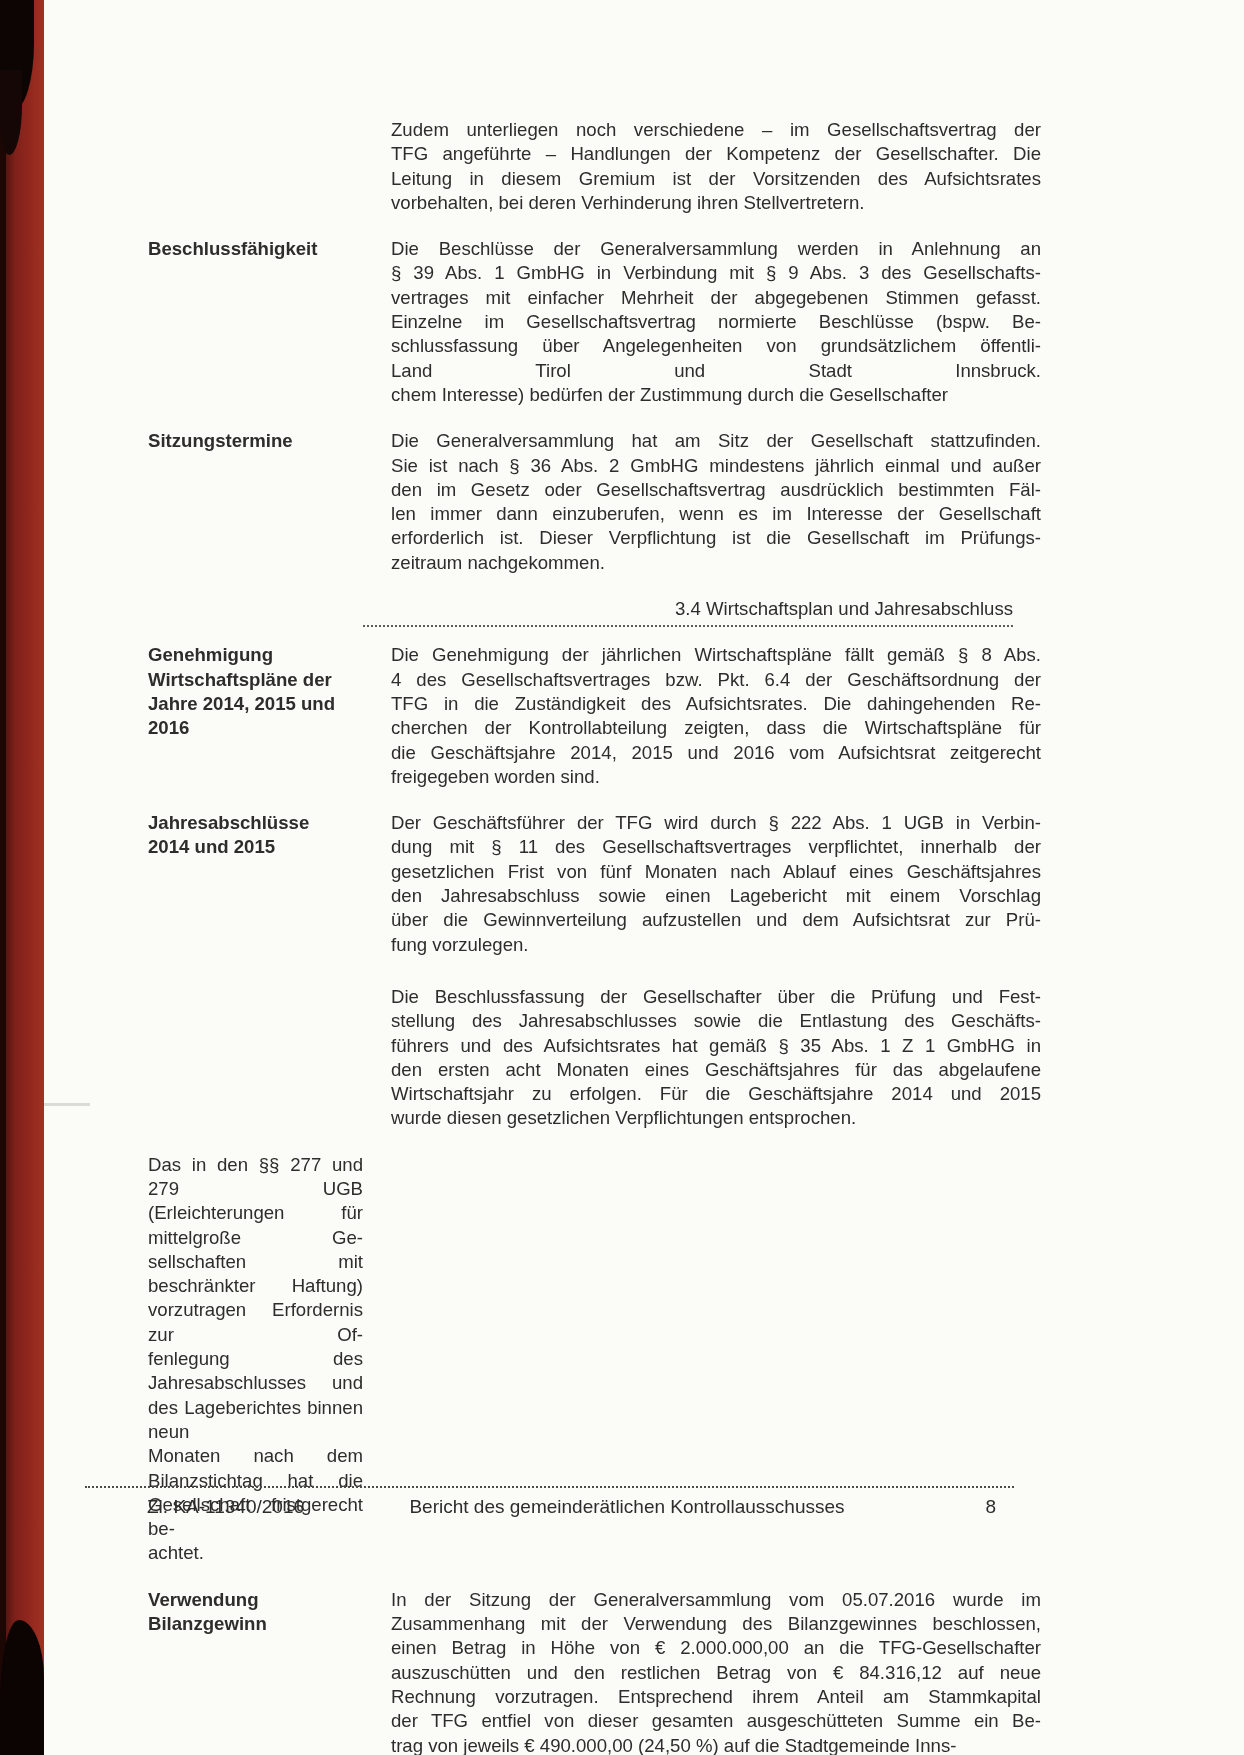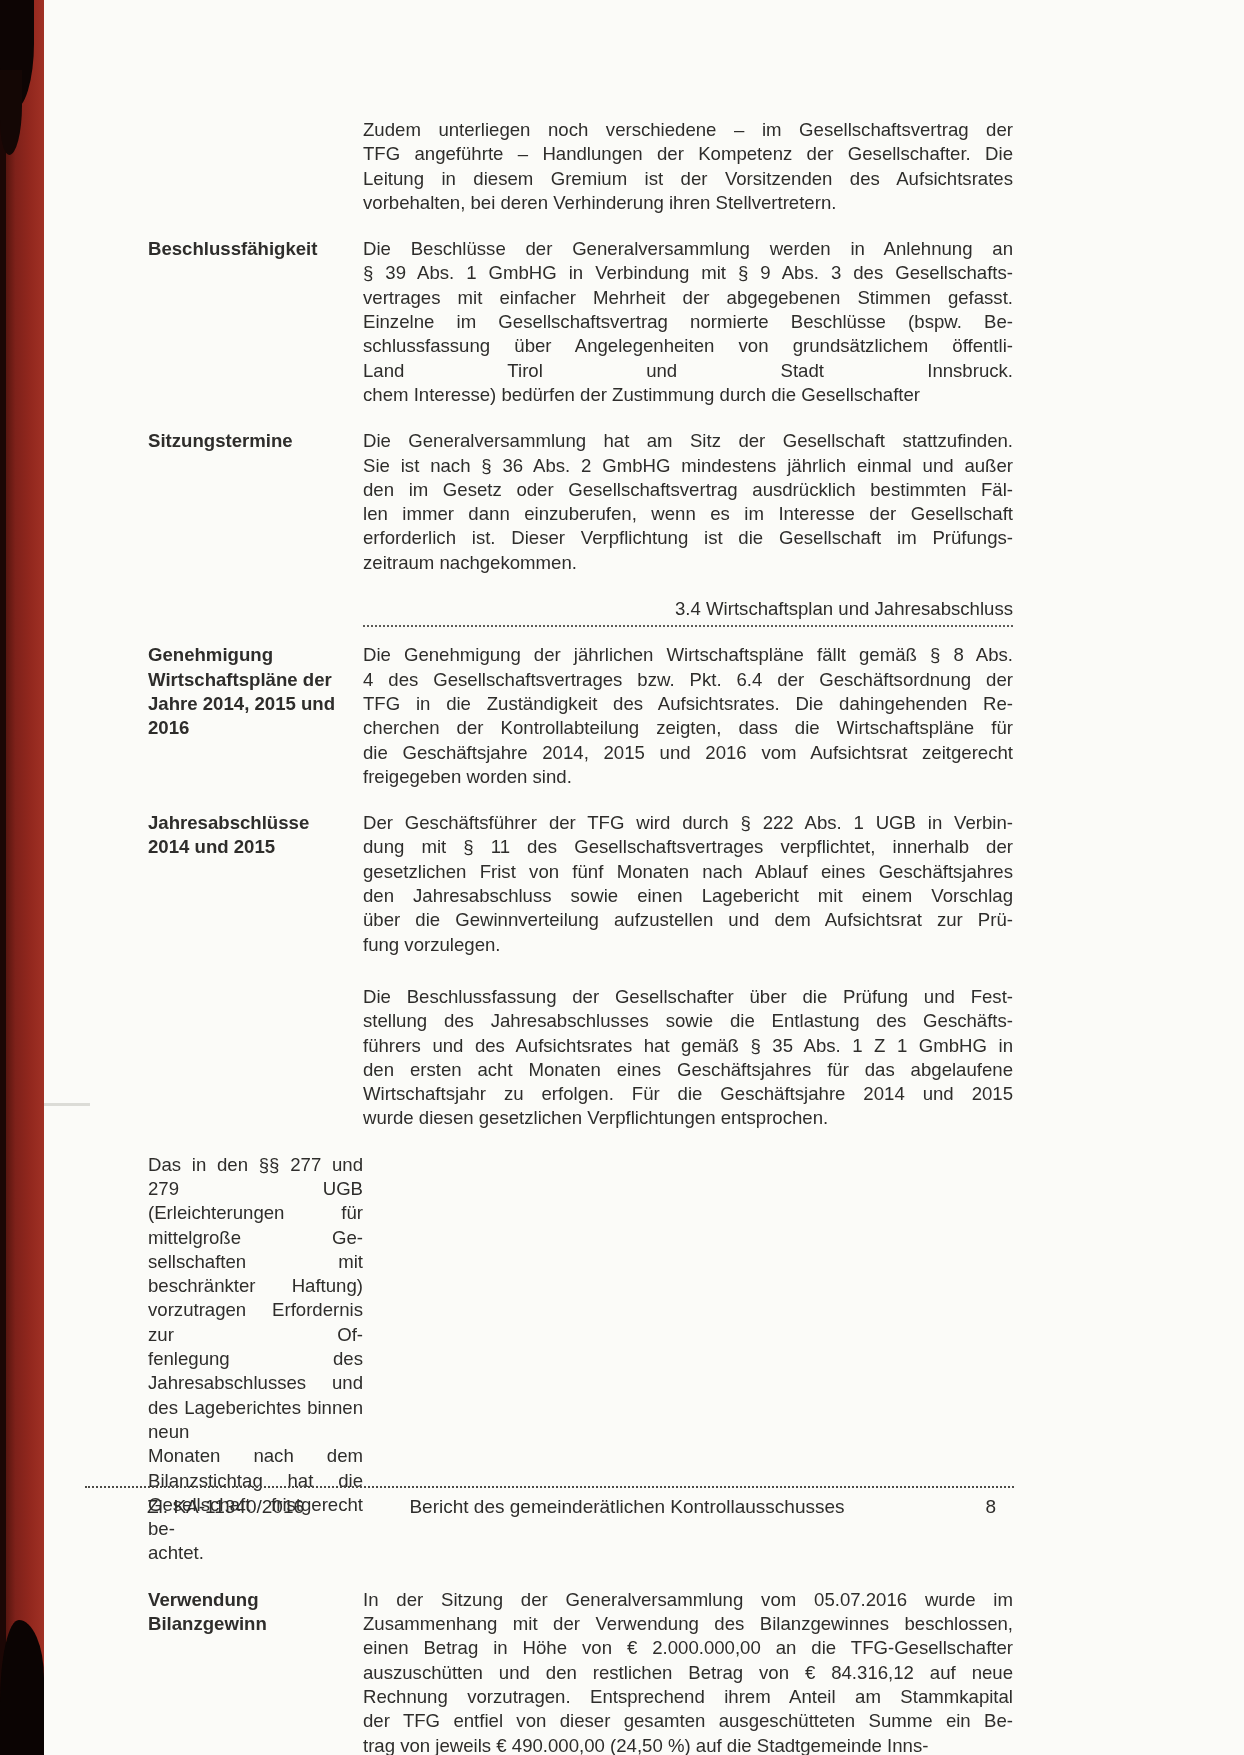--- a/index.html
+++ b/index.html
@@ -38,21 +38,21 @@
     position: absolute; left: 44px; top: 1103px; width: 46px; height: 3px;
     background: #dcdcd7;
   }
 
   
   .content {
     position: absolute; left: 0; top: 0;
     padding: 118px 0 0 148px;
     font-size: 18.6px; line-height: 24.3px;
   }
-  .row { display: grid; grid-template-columns: 215px 650px; margin-bottom: 22px; }
+  .row { display: grid; grid-template-columns: 215px 650px; margin-bottom: 22px; gap: 28px; }
   .label-cell { padding-right: 14px; font-weight: bold; }
   .label-cell .tline { text-align: left; }
   .para .tline { text-align: justify; text-align-last: justify; }
   .para .tline:last-child { text-align-last: left; }
   .para + .para { margin-top: 28px; }
 
   .heading-row { display: grid; grid-template-columns: 215px 650px; margin-bottom: 16px; }
   .section-heading {
     text-align: right;
     padding-bottom: 4px;

